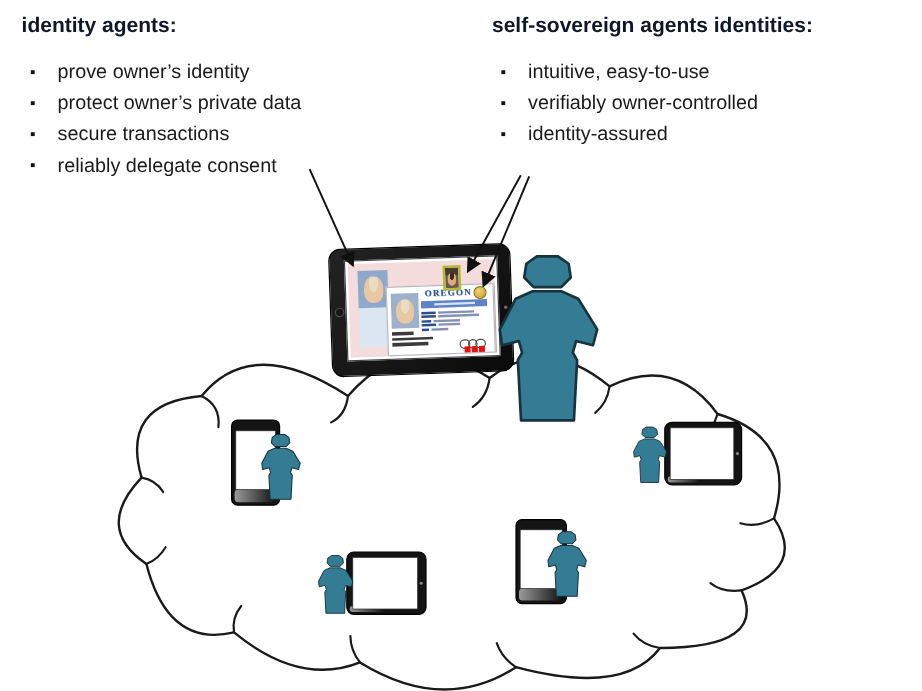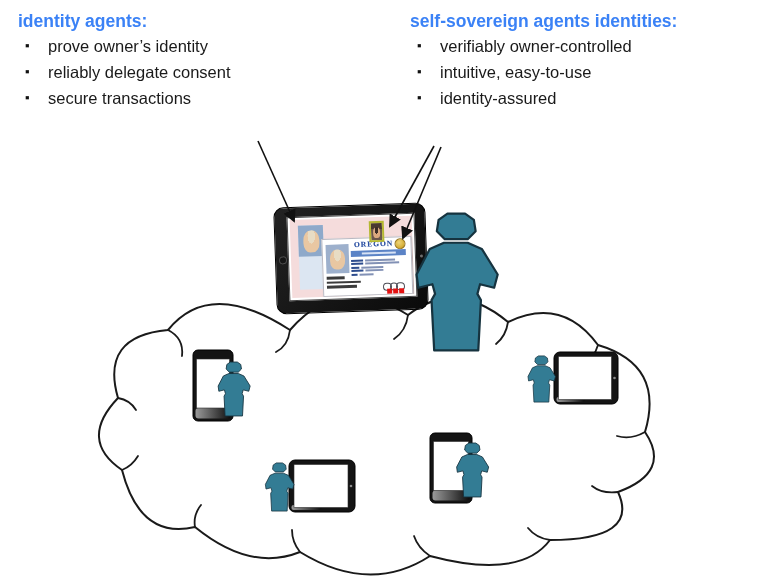--- a/index.html
+++ b/index.html
@@ -4,22 +4,22 @@
 <style>
   html,body{margin:0;padding:0;}
   body{
     width:768px;height:576px;position:relative;overflow:hidden;
     background:#ffffff;
     font-family:"Liberation Sans", sans-serif;
     color:#111;
   }
   
   .callout{position:absolute;z-index:4;}
-  .callout-title{font-weight:bold;font-size:17.5px;line-height:24px;color:#3b82f6;}
-  .callout ul{list-style:none;margin:0 0 0 0;padding:0;}
+  .callout-title{font-weight:bold;font-size:17.5px;line-height:24px;color:#0f172a;}
+  .callout ul{list-style:none;margin:14px 0 0 0;padding:0;}
   .callout li{
     position:relative;padding-left:30px;font-size:16.5px;line-height:26px;color:#1a1a1a;
   }
   .callout li::before{
     content:"▪";position:absolute;left:7px;top:0;font-size:13px;color:#111;
   }
   #left-callout{left:18px;top:9px;width:280px;}
   #right-callout{left:410px;top:9px;width:340px;}
 
   
@@ -101,30 +101,31 @@
   .thumb-photo .face{left:14%;top:26%;width:72%;height:62%;
     background:radial-gradient(ellipse at 50% 22%, #3c2e26 0 34%, #dba97e 35% 100%);}
 </style>
 </head>
 <body>
 
 <div class="callout" id="left-callout">
   <div class="callout-title">identity agents:</div>
   <ul>
     <li>prove owner’s identity</li>
+    <li>protect owner’s private data</li>
+    <li>secure transactions</li>
     <li>reliably delegate consent</li>
-    <li>secure transactions</li>
   </ul>
 </div>
 
 <div class="callout" id="right-callout">
   <div class="callout-title">self-sovereign agents identities:</div>
   <ul>
+    <li>intuitive, easy-to-use</li>
     <li>verifiably owner-controlled</li>
-    <li>intuitive, easy-to-use</li>
     <li>identity-assured</li>
   </ul>
 </div>
 
 <svg id="back-layer" width="768" height="576" viewBox="0 0 768 576">
   <defs>
     <linearGradient id="chin" x1="0" y1="0" x2="1" y2="0">
       <stop offset="0" stop-color="#9a9a9a"></stop>
         <stop offset="1" stop-color="#0d0d0d"></stop>
     </linearGradient>

